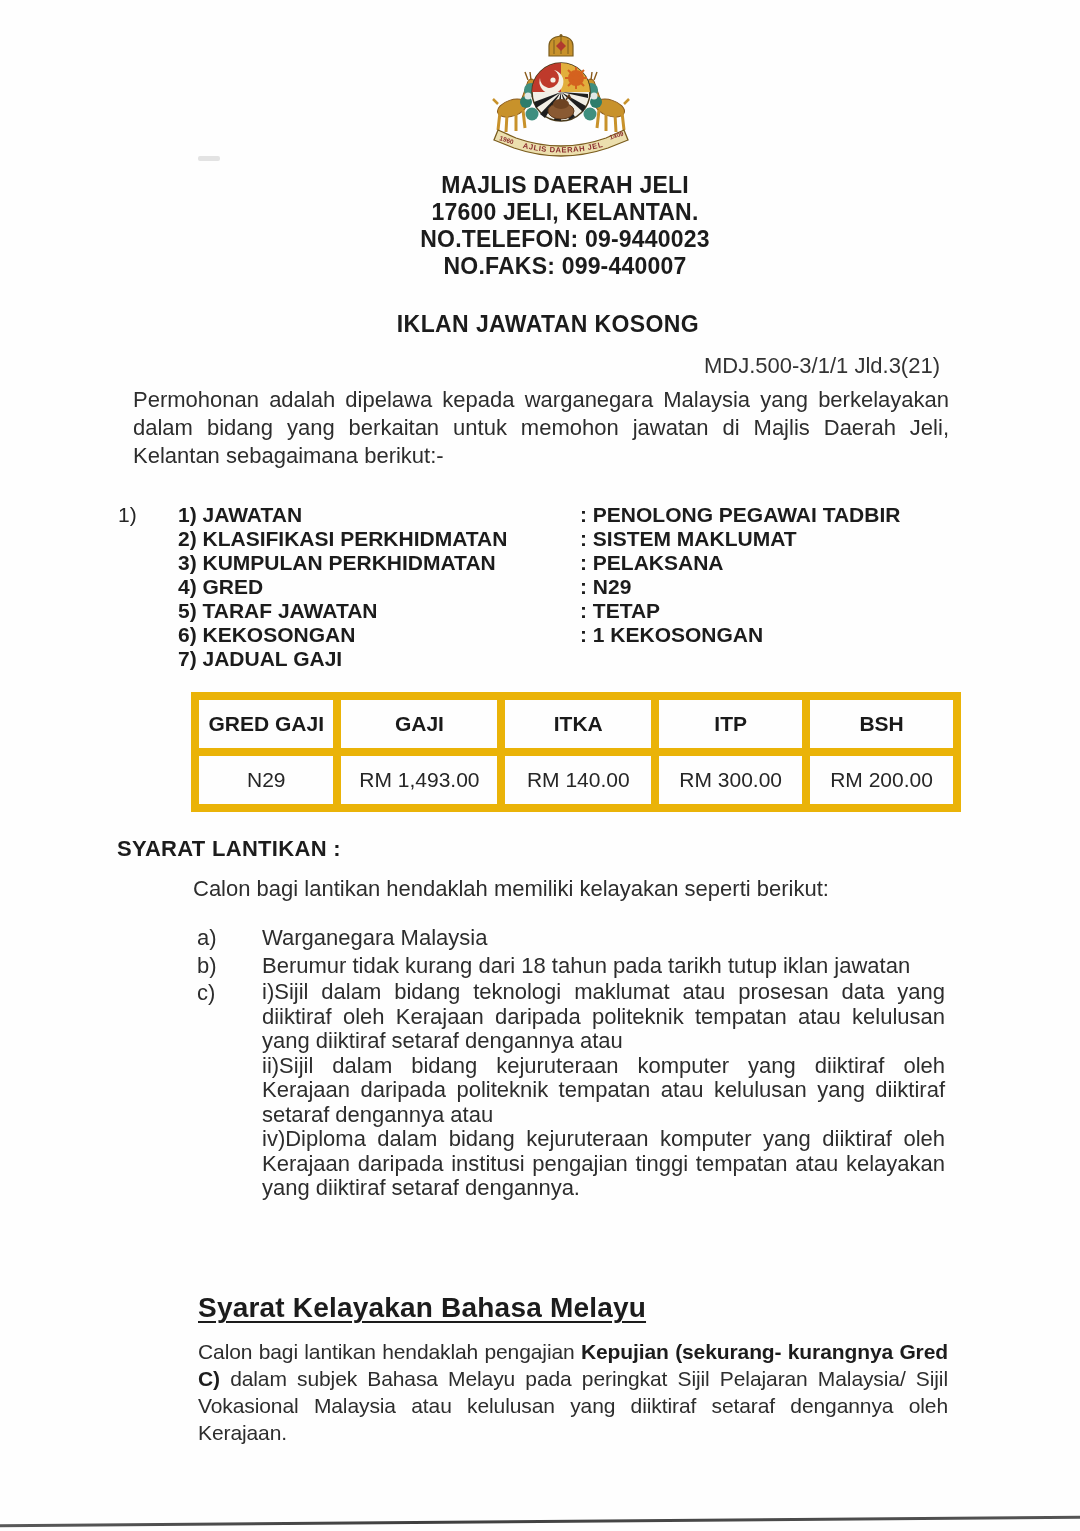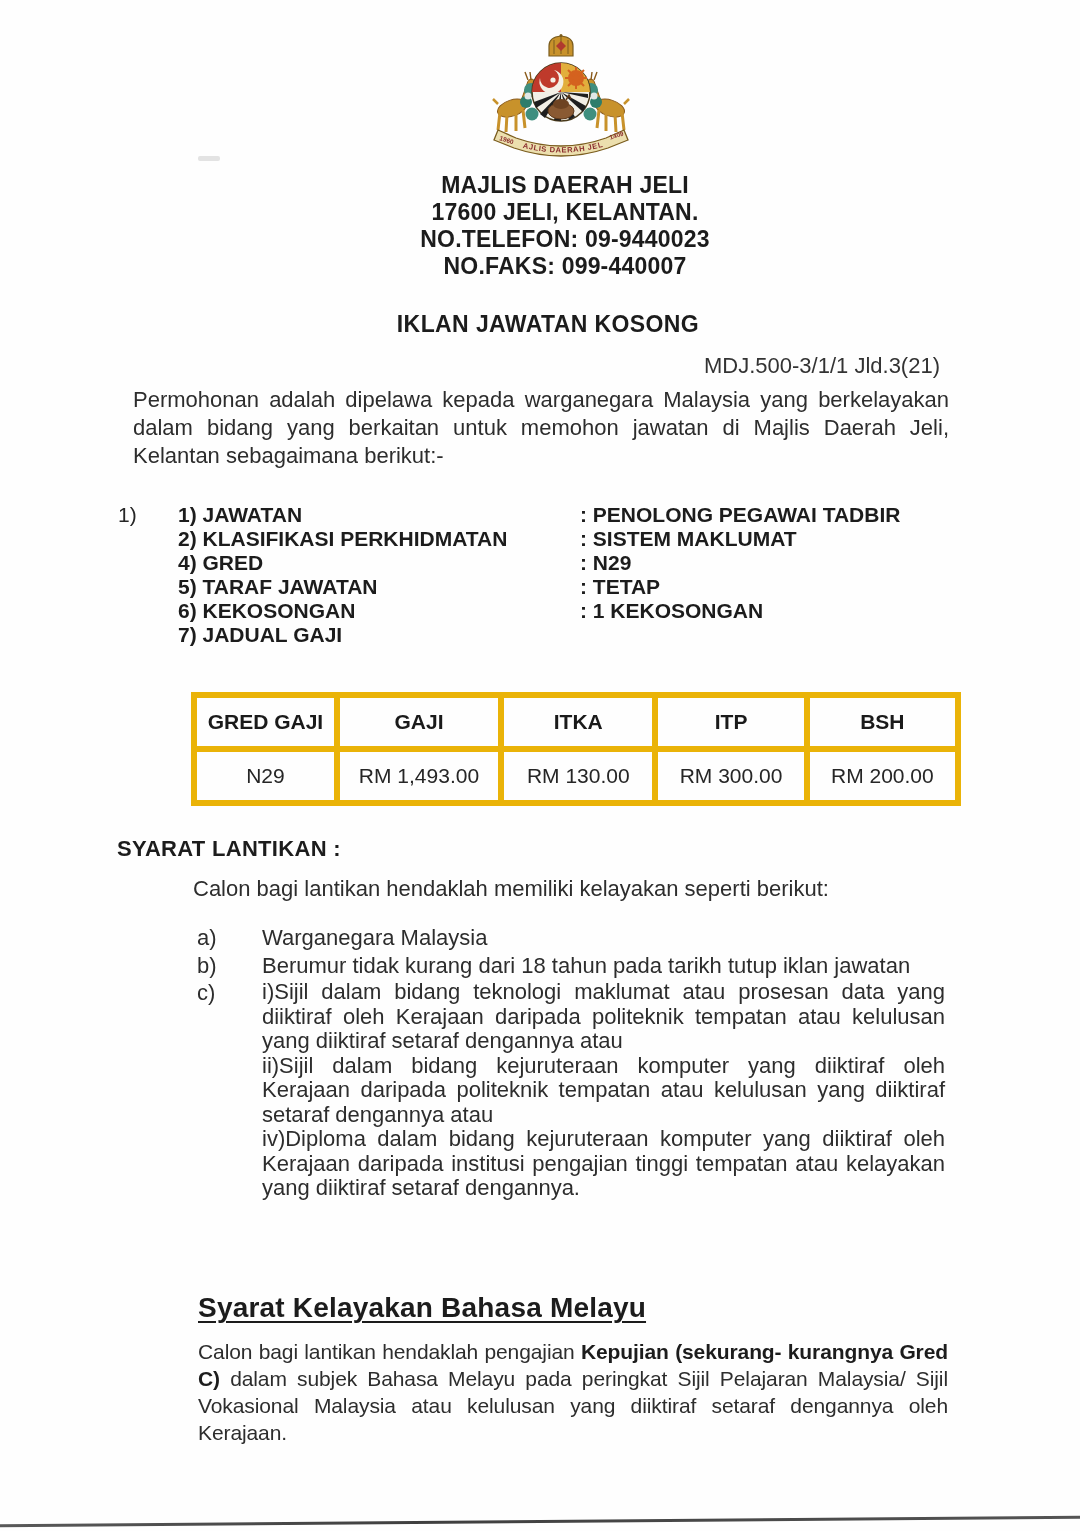--- a/index.html
+++ b/index.html
@@ -49,21 +49,21 @@
   .vacancy-list{left:178px;top:503px;width:780px;font-size:21px;line-height:24px;}
   .vrow .vlabel{display:inline-block;width:402px;font-weight:bold;color:#1c1c1c;}
   .vrow .vvalue{font-weight:bold;color:#1c1c1c;}
 
   table.salary{
     position:absolute;left:191px;top:692px;width:770px;height:98px;
     border-collapse:collapse;table-layout:fixed;
     font-size:21px;color:#262626;
   }
   table.salary td,table.salary th{
-    border:6px solid #eab308;text-align:center;vertical-align:middle;
+    border:8px solid #eab308;text-align:center;vertical-align:middle;
     padding:0;height:48px;
   }
   table.salary th{font-weight:bold;color:#1a1a1a;}
 
   .syarat-heading{left:117px;top:836px;font-size:22px;letter-spacing:.3px;}
   .syarat-intro{left:193px;top:876px;width:760px;font-size:22px;}
 
   .cond-list{left:197px;top:924px;width:748px;font-size:22px;}
   .cond-item{position:relative;padding-left:65px;}
   .cond-item .clabel{position:absolute;left:0;top:0;}
@@ -180,20 +180,23 @@
   <div class="abs vacancy-number">1)</div>
 
   <div class="abs vacancy-list">
     <div class="vrow">
       <span class="vlabel">1) JAWATAN</span><span class="vvalue">: PENOLONG PEGAWAI TADBIR</span>
     </div>
     <div class="vrow">
       <span class="vlabel">2) KLASIFIKASI PERKHIDMATAN</span><span class="vvalue">: SISTEM MAKLUMAT</span>
     </div>
     <div class="vrow">
+      <span class="vlabel">3) KUMPULAN PERKHIDMATAN</span><span class="vvalue">: PELAKSANA</span>
+    </div>
+    <div class="vrow">
       <span class="vlabel">4) GRED</span><span class="vvalue">: N29</span>
     </div>
     <div class="vrow">
       <span class="vlabel">5) TARAF JAWATAN</span><span class="vvalue">: TETAP</span>
     </div>
     <div class="vrow">
       <span class="vlabel">6) KEKOSONGAN</span><span class="vvalue">: 1 KEKOSONGAN</span>
     </div>
     <div class="vrow">
       <span class="vlabel">7) JADUAL GAJI</span><span class="vvalue"></span>
@@ -212,21 +215,21 @@
         <tr>
       <th>GRED GAJI</th>
       <th>GAJI</th>
       <th>ITKA</th>
       <th>ITP</th>
       <th>BSH</th>
     </tr>
     <tr>
       <td>N29</td>
       <td>RM 1,493.00</td>
-      <td>RM 130.00</td>
+      <td>RM 140.00</td>
       <td>RM 300.00</td>
       <td>RM 200.00</td>
     </tr>
   </tbody>
     </table>
 
   <div class="abs syarat-heading bold">SYARAT LANTIKAN :</div>
   <p class="abs syarat-intro">Calon bagi lantikan hendaklah memiliki kelayakan seperti berikut:</p>
 
   <div class="abs cond-list">

